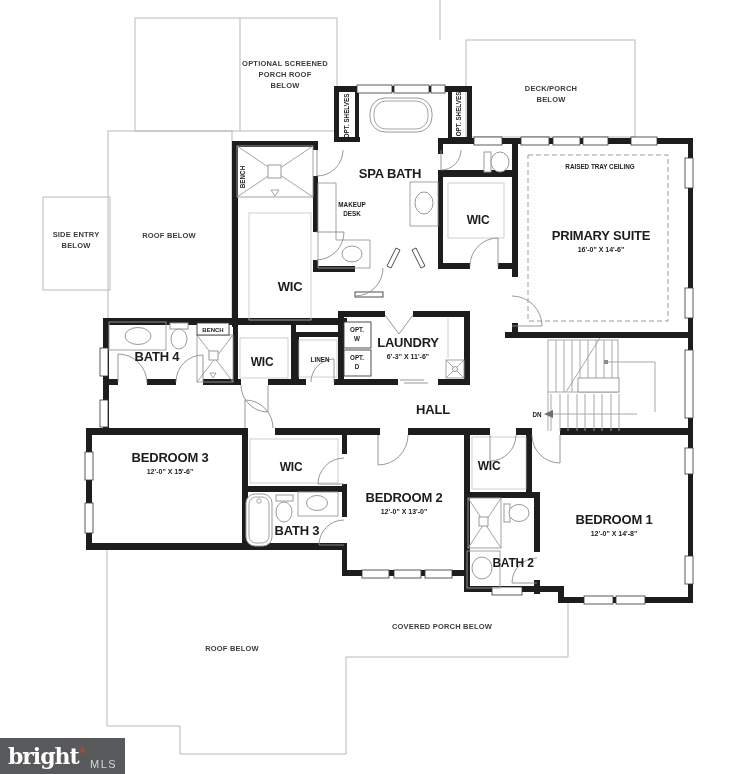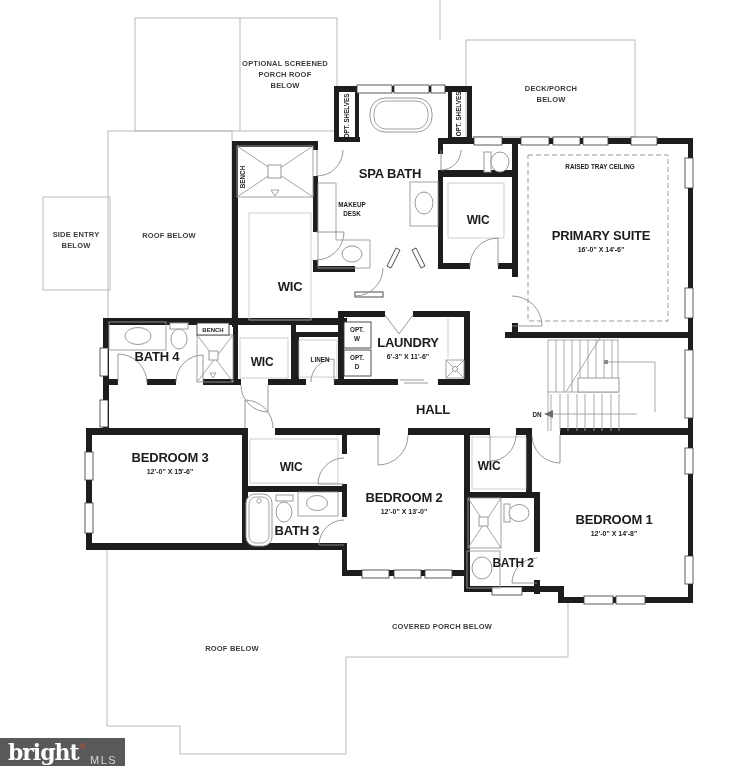--- a/index.html
+++ b/index.html
@@ -17,21 +17,21 @@
   .wall{fill:var(--wall);stroke:none;}
   .thin{stroke:var(--thin);fill:none;stroke-width:1;}
   .shelf{stroke:#c2c2c2;fill:none;stroke-width:0.8;}
   .fix{stroke:var(--fixture);fill:#ffffff;stroke-width:1;}
   .fixl{stroke:var(--fixture);fill:none;stroke-width:0.9;}
   .door{stroke:var(--door);fill:none;stroke-width:0.9;}
   .win{fill:#ffffff;stroke:#333;stroke-width:0.8;}
   .box{fill:#ffffff;stroke:#3a3a3a;stroke-width:0.9;}
   .dash{stroke:#9b9b9b;fill:none;stroke-width:1;stroke-dasharray:5 3;}
   .stair{stroke:#9f9f9f;fill:none;stroke-width:0.9;}
-  .logo{position:absolute;left:0;top:738px;width:125px;height:28px;background:var(--logo-bg);
+  .logo{position:absolute;left:0;top:738px;width:125px;height:36px;background:var(--logo-bg);
         display:flex;align-items:center;justify-content:center;gap:2px;}
   .logo-brand{font-family:"DejaVu Serif","Liberation Serif",serif;font-weight:bold;
               color:#ffffff;font-size:22px;letter-spacing:-1px;line-height:1;}
   .logo-mark{color:var(--logo-accent);font-size:11px;margin-left:-3px;margin-top:-12px;}
   .logo-suffix{color:#d6d6d6;font-size:11px;letter-spacing:1.5px;margin-left:1px;margin-top:16px;
                font-family:"Liberation Sans",sans-serif;}
 </style>
 </head>
 <body>
 

